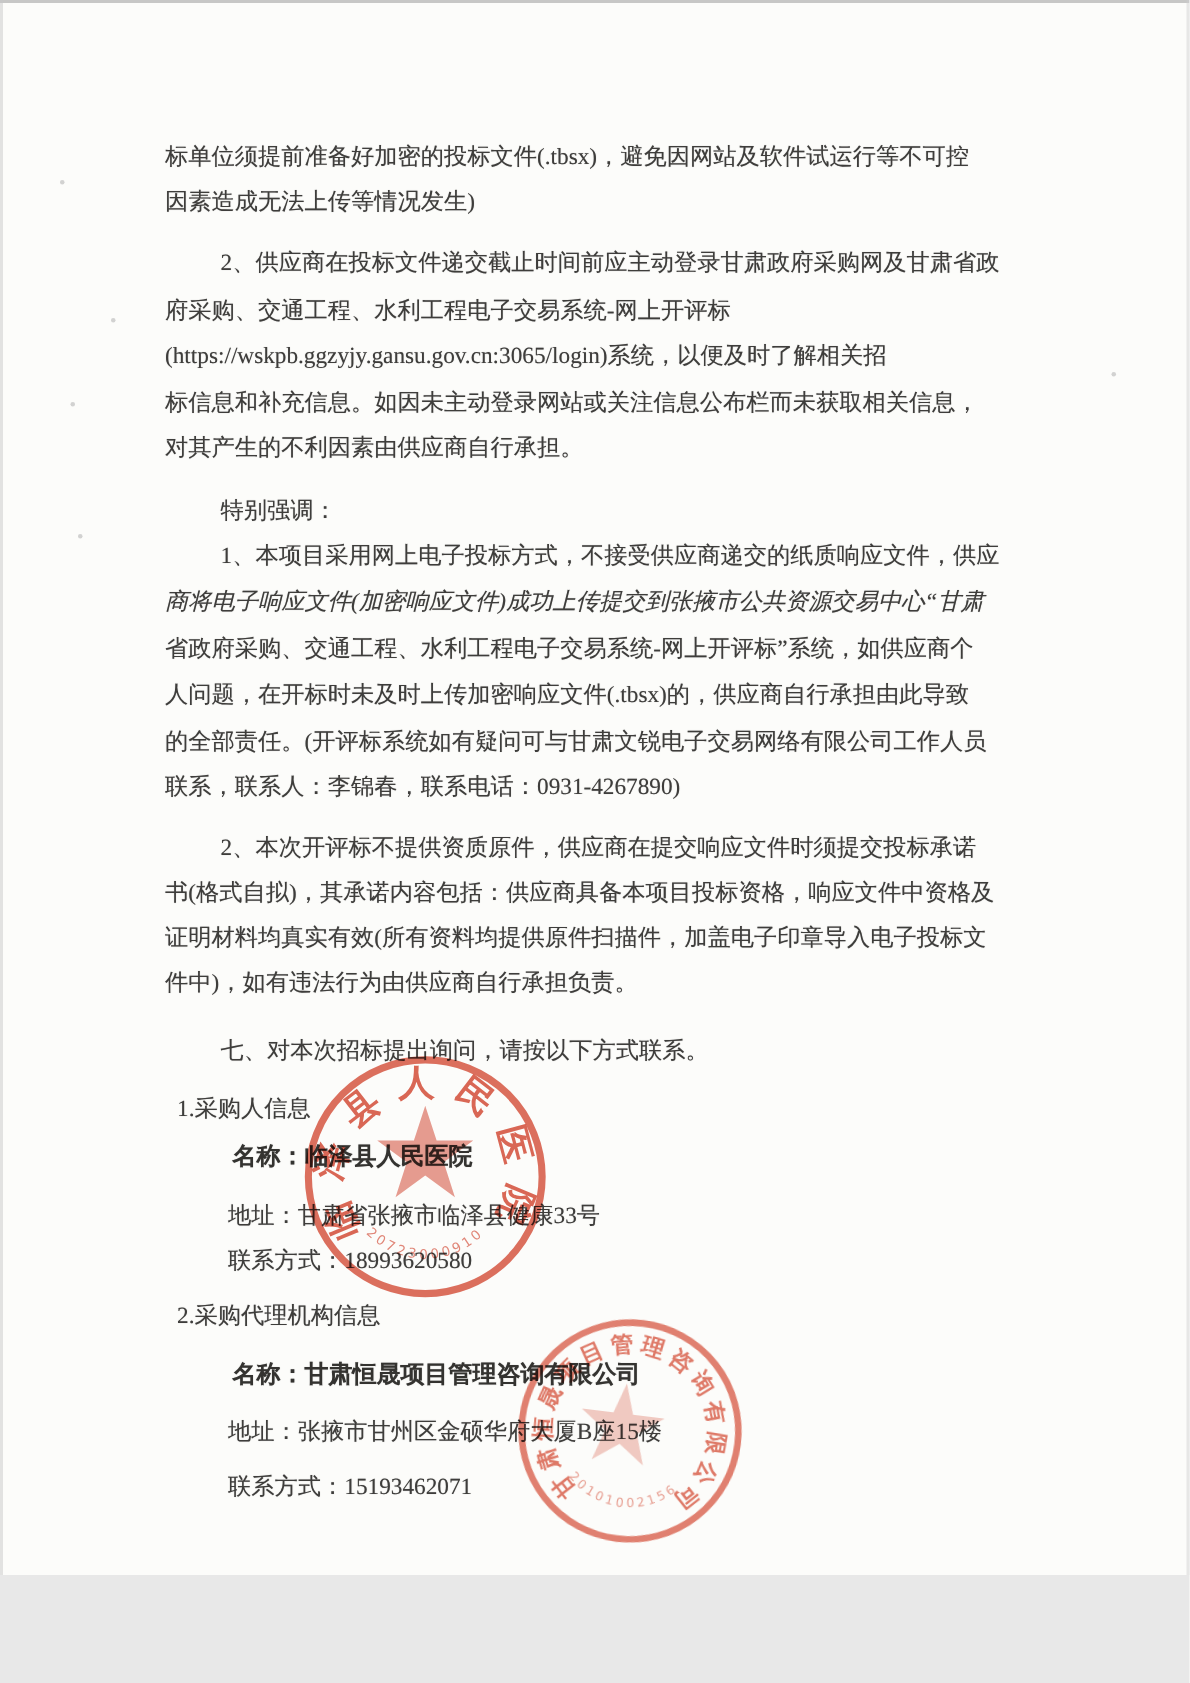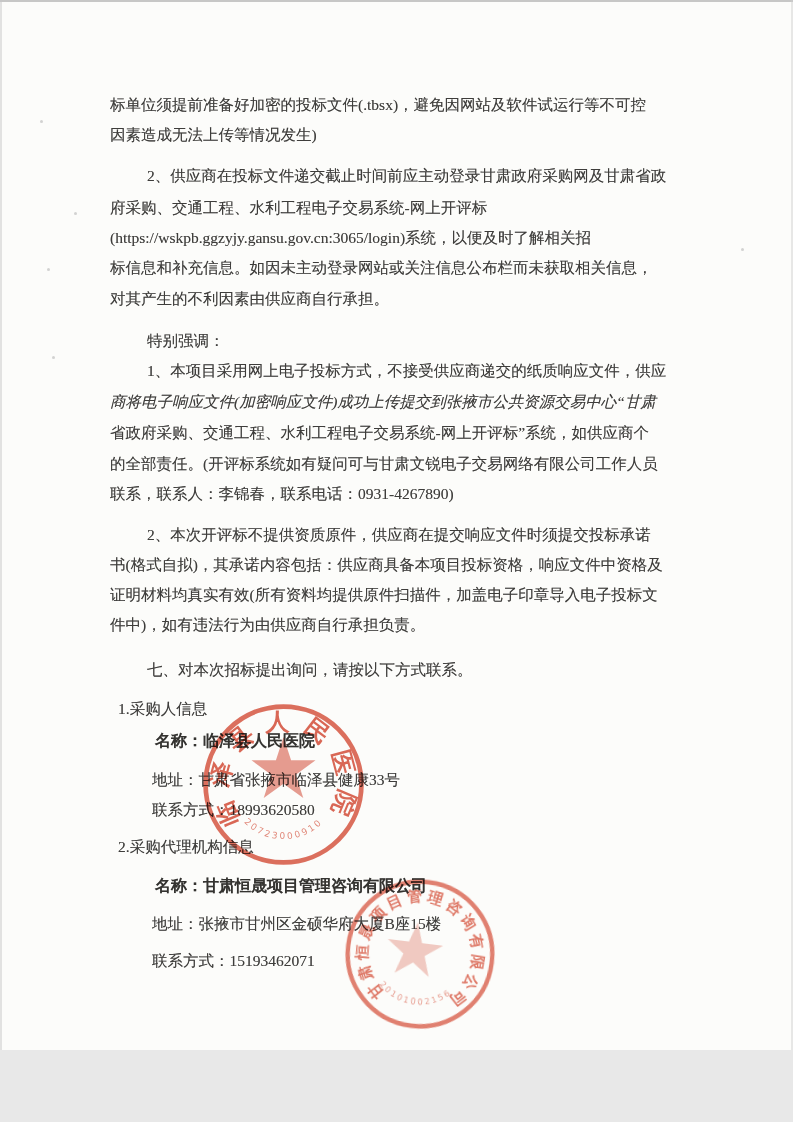--- a/index.html
+++ b/index.html
@@ -76,20 +76,21 @@
       <div class="line flush" style="margin-top: 0px;">因素造成无法上传等情况发生)</div>
       <div class="line indent" style="margin-top: 11px;">2、供应商在投标文件递交截止时间前应主动登录甘肃政府采购网及甘肃省政</div>
       <div class="line flush" style="margin-top: 2px;">府采购、交通工程、水利工程电子交易系统-网上开评标</div>
       <div class="line flush" style="margin-top: 0px;">(https://wskpb.ggzyjy.gansu.gov.cn:3065/login)系统，以便及时了解相关招</div>
       <div class="line flush" style="margin-top: 1px; font-family: Liberation Mono, monospace;">标信息和补充信息。如因未主动登录网站或关注信息公布栏而未获取相关信息，</div>
       <div class="line flush" style="margin-top: 0px;">对其产生的不利因素由供应商自行承担。</div>
       <div class="line indent" style="margin-top: 12px;">特别强调：</div>
       <div class="line indent" style="margin-top: 0;">1、本项目采用网上电子投标方式，不接受供应商递交的纸质响应文件，供应</div>
       <div class="line flush" style="margin-top: 1px; font-style: italic;">商将电子响应文件(加密响应文件)成功上传提交到张掖市公共资源交易中心“甘肃</div>
       <div class="line flush" style="margin-top: 1px;">省政府采购、交通工程、水利工程电子交易系统-网上开评标”系统，如供应商个</div>
+      <div class="line flush" style="margin-top: 1px;">人问题，在开标时未及时上传加密响应文件(.tbsx)的，供应商自行承担由此导致</div>
       <div class="line flush" style="margin-top: 1px;">的全部责任。(开评标系统如有疑问可与甘肃文锐电子交易网络有限公司工作人员</div>
       <div class="line flush" style="margin-top: 0px;">联系，联系人：李锦春，联系电话：0931-4267890)</div>
       <div class="line indent" style="margin-top: 11px;">2、本次开评标不提供资质原件，供应商在提交响应文件时须提交投标承诺</div>
       <div class="line flush" style="margin-top: 0px;">书(格式自拟)，其承诺内容包括：供应商具备本项目投标资格，响应文件中资格及</div>
       <div class="line flush" style="margin-top: 0px;">证明材料均真实有效(所有资料均提供原件扫描件，加盖电子印章导入电子投标文</div>
       <div class="line flush" style="margin-top: 0px;">件中)，如有违法行为由供应商自行承担负责。</div>
       <div class="line indent" style="margin-top: 15px;">七、对本次招标提出询问，请按以下方式联系。</div>
       <div class="line item" style="margin-top: 9px;">1.采购人信息</div>
       <div class="line name" style="margin-top: 2px;">名称：临泽县人民医院</div>
       <div class="line field" style="margin-top: 9px;">地址：甘肃省张掖市临泽县健康33号</div>

